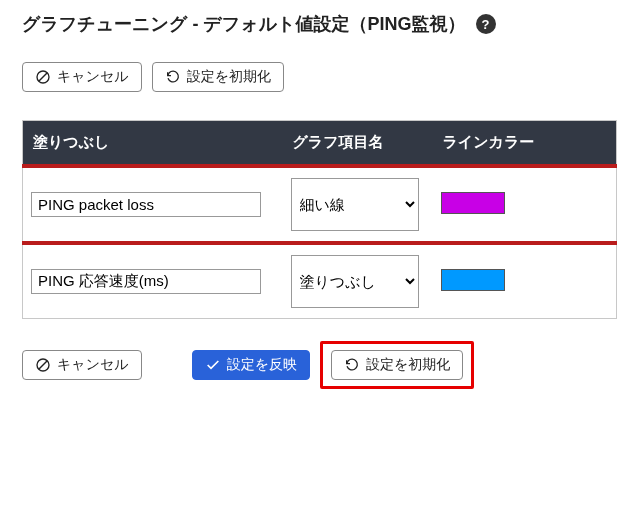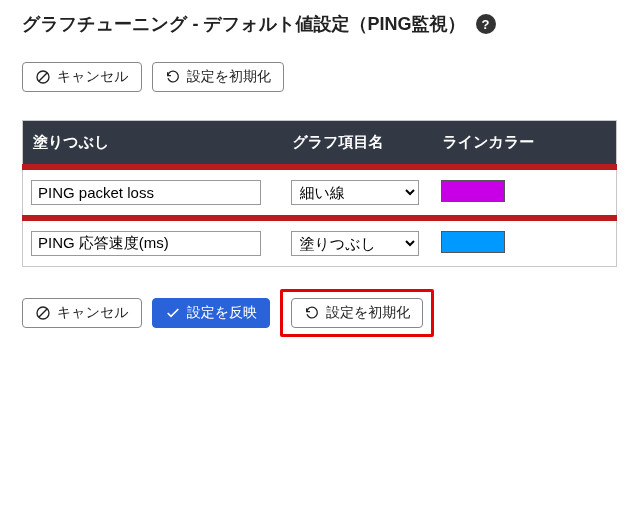--- a/index.html
+++ b/index.html
@@ -44,20 +44,21 @@
     border-radius: 4px;
     padding: 5px 12px;
     font-size: 14px;
     cursor: pointer;
     font-family: inherit;
   }
   .btn.primary {
     background: #2962d9;
     border-color: #2962d9;
     color: #fff;
+    margin-left: 40px;
   }
   .btn-row {
     display: flex;
     gap: 10px;
     margin-bottom: 28px;
   }
   .footer-row {
     display: flex;
     gap: 10px;
     margin-top: 22px;
@@ -77,37 +78,37 @@
   }
   .table thead th {
     background: #323844;
     color: #fff;
     font-weight: 600;
     text-align: left;
     font-size: 15px;
     padding: 12px 10px;
   }
   .table tbody td {
-    border-top: 6px solid #b91c1c;
+    border-top: 4px solid #b91c1c;
     padding: 10px 8px;
     vertical-align: middle;
     font-size: 15px;
   }
   .name-input {
     width: 100%;
     max-width: 230px;
     font-size: 15px;
     padding: 3px 6px;
     border: 1px solid #999;
     font-family: inherit;
   }
   .pattern-select {
     width: 128px;
     font-size: 15px;
-    padding: 2px 4px;
+    padding: 16px 4px;
     border: 1px solid #999;
     font-family: inherit;
     background: #fff;
   }
   .color-swatch {
     width: 64px;
     height: 22px;
     border: 1px solid #555;
     display: inline-block;
   }

